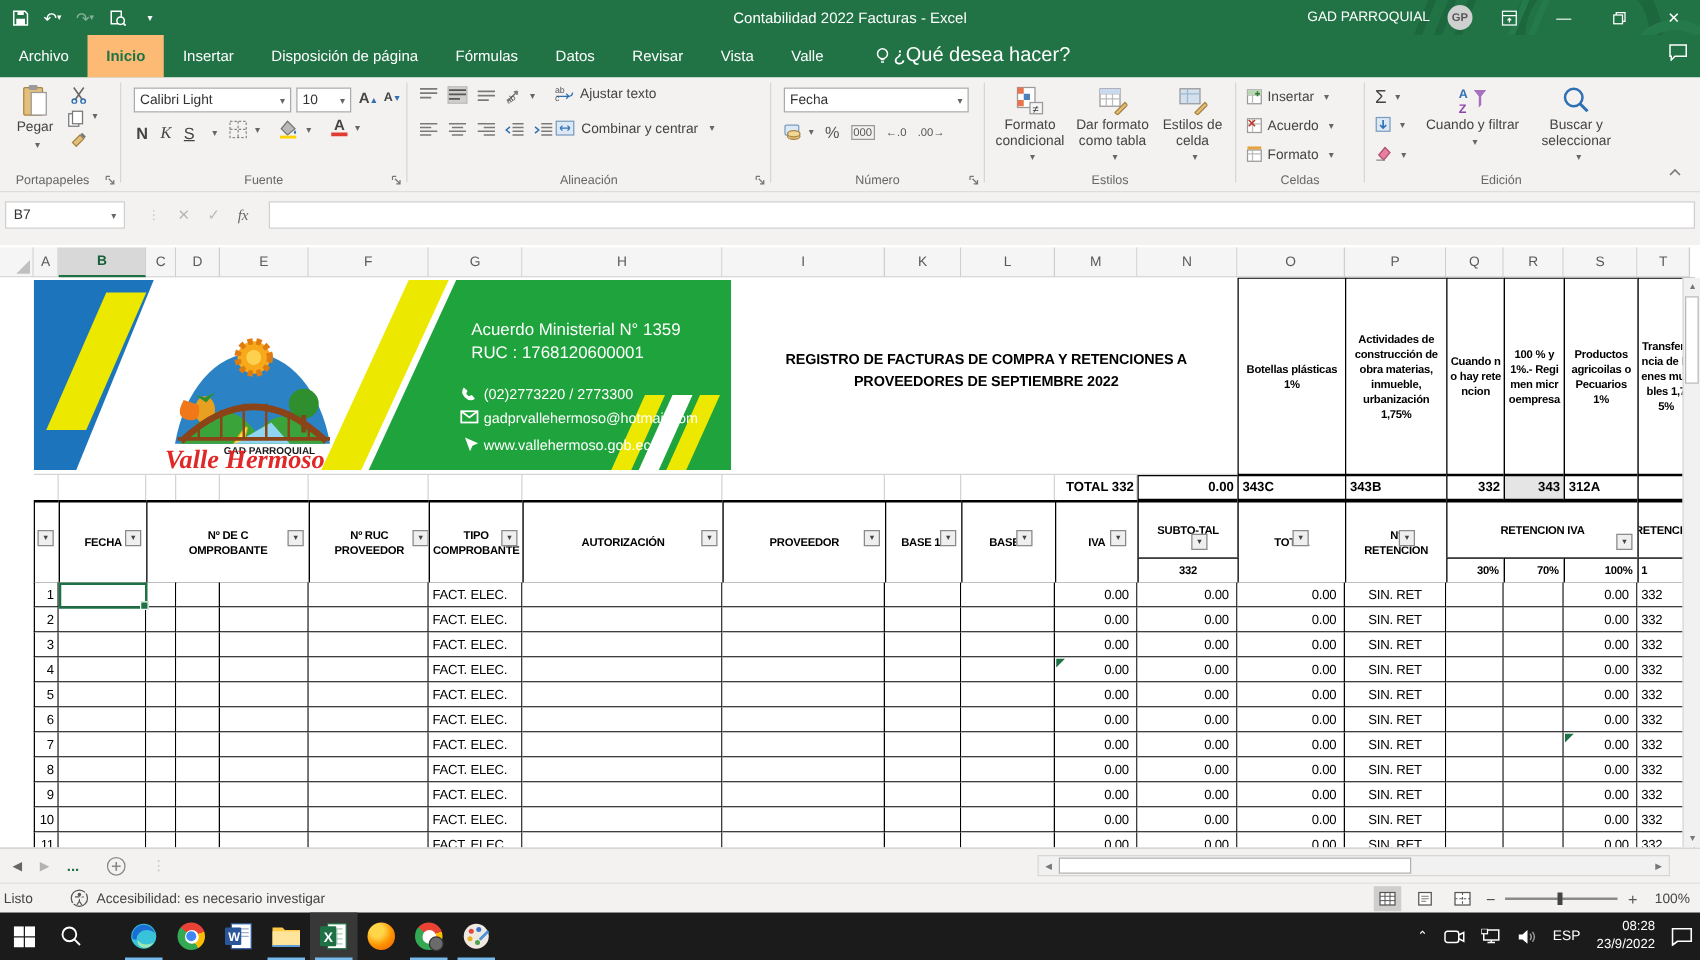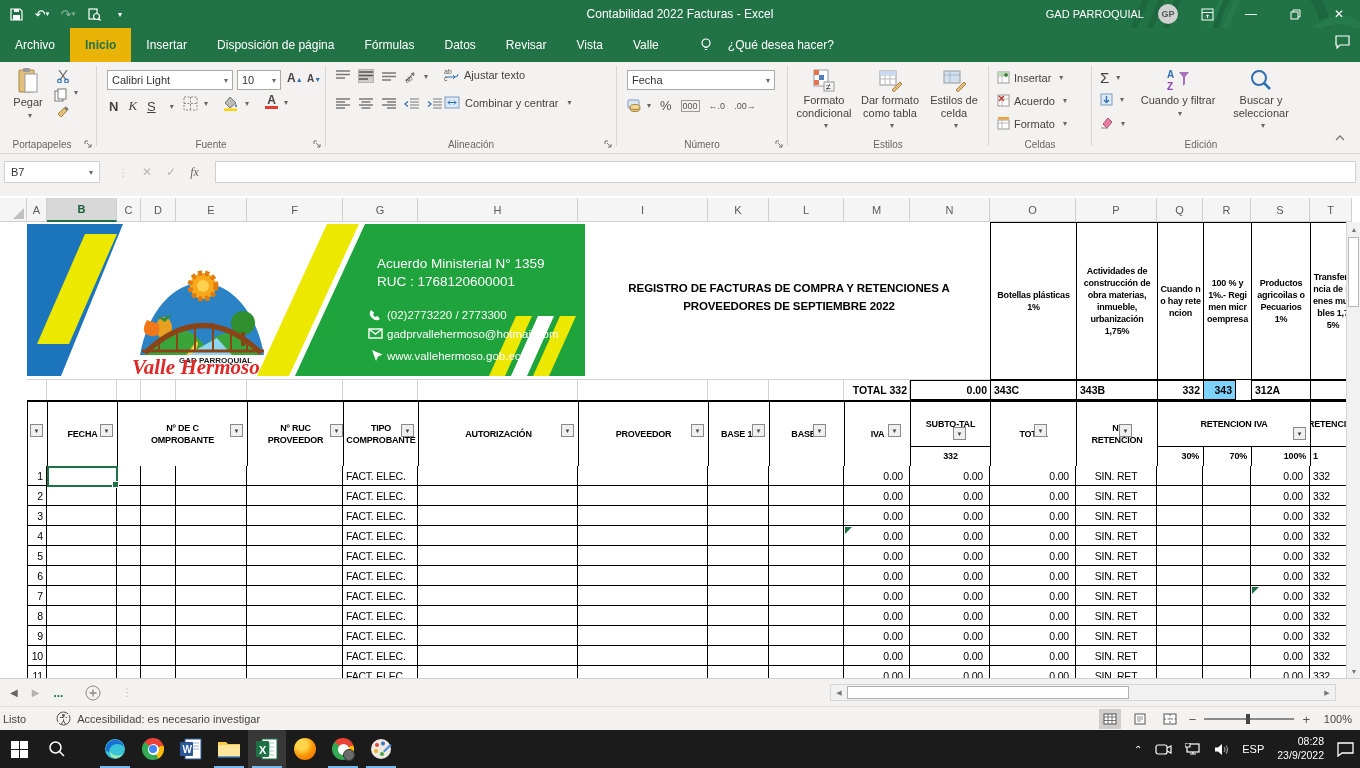--- a/index.html
+++ b/index.html
@@ -16,22 +16,22 @@
   .dim{opacity:.45}
   .tb-title{position:absolute;left:0;top:0;width:100%;height:28px;display:flex;align-items:center;justify-content:center;font-size:12px;color:#fff;z-index:1}
   .tb-right{position:absolute;right:0;top:0;height:28px;display:flex;align-items:center;gap:14px;z-index:3;padding-right:6px}
   .tb-user{font-size:11px;color:#fff}
   .avatar{width:20px;height:20px;border-radius:50%;background:#cfd0d0;color:#555;font-size:9px;font-weight:bold;display:flex;align-items:center;justify-content:center}
   .winbtn{width:30px;height:28px;display:flex;align-items:center;justify-content:center;color:#fff;font-size:12px}
 
   
   .menubar{position:absolute;left:0;top:28px;width:1360px;height:34px;background:#217346;display:flex;align-items:stretch;color:#fff}
   .mtab{padding:0 15px;display:flex;align-items:center;font-size:12px;cursor:default;white-space:nowrap}
-  .mtab.active{background:#eab308;color:#217346;font-weight:bold}
-  .msearch{display:flex;align-items:center;gap:16px;margin-left:26px;font-size:12px}
+  .mtab.active{background:#fdba74;color:#217346;font-weight:bold}
+  .msearch{display:flex;align-items:center;gap:3px;margin-left:26px;font-size:16px}
   .mb-comment{position:absolute;right:10px;top:7px}
 
   
   .ribbon{position:absolute;left:0;top:62px;width:1360px;height:92px;background:#f3f2f1;border-bottom:1px solid #d8d6d4;font-size:11px;color:#444}
   .rgroup{position:absolute;top:0;height:91px}
   .rsep{position:absolute;top:4px;width:1px;height:80px;background:#d8d6d4}
   .glabel{position:absolute;bottom:3px;left:0;right:0;text-align:center;font-size:10px;color:#666}
   .launch{position:absolute;right:3px;bottom:4px;width:9px;height:9px}
   .bigbtn{display:flex;flex-direction:column;align-items:center;gap:2px;font-size:11px;color:#444;text-align:center;line-height:1.15}
   .combo{background:#fff;border:1px solid #aaa;height:20px;display:flex;align-items:center;font-size:11px;padding:0 4px;justify-content:space-between;color:#333}
@@ -529,21 +529,21 @@
         <div class="hcell" style="left: 1076px; top: 0px; width: 82px; height: 158px;">Actividades de construcción de obra materias, inmueble, urbanización 1,75%</div>
         <div class="hcell" style="left: 1157px; top: 0px; width: 47px; height: 158px; word-break: break-all;">Cuando no hay retencion</div>
         <div class="hcell" style="left: 1203px; top: 0px; width: 49px; height: 158px; word-break: break-all;">100 % y 1%.- Regimen microempresa</div>
         <div class="hcell" style="left: 1251px; top: 0px; width: 60px; height: 158px;">Productos agricoilas o Pecuarios 1%</div>
         <div class="hcell" style="left: 1310px; top: 0px; width: 46px; height: 158px; word-break: break-all;">Transferencia de bienes muebles 1,75%</div>
         <div class="abs" style="left: 708px; top: 158px; width: 202px; height: 20px; display: flex; align-items: center; justify-content: flex-end; font-weight: bold; font-size: 10.5px; padding-right: 3px;">TOTAL 332</div>
         <div class="abs" style="left: 910px; top: 158px; width: 81px; height: 20px; border: 1px solid rgb(0, 0, 0); display: flex; align-items: center; justify-content: flex-end; font-weight: bold; font-size: 10.5px; padding: 0px 3px; background: rgb(255, 255, 255); overflow: hidden;">0.00</div>
         <div class="abs" style="left: 990px; top: 158px; width: 87px; height: 20px; border: 1px solid rgb(0, 0, 0); display: flex; align-items: center; justify-content: flex-start; font-weight: bold; font-size: 10.5px; padding: 0px 3px; background: rgb(255, 255, 255); overflow: hidden;">343C</div>
         <div class="abs" style="left: 1076px; top: 158px; width: 82px; height: 20px; border: 1px solid rgb(0, 0, 0); display: flex; align-items: center; justify-content: flex-start; font-weight: bold; font-size: 10.5px; padding: 0px 3px; background: rgb(255, 255, 255); overflow: hidden;">343B</div>
         <div class="abs" style="left: 1157px; top: 158px; width: 47px; height: 20px; border: 1px solid rgb(0, 0, 0); display: flex; align-items: center; justify-content: flex-end; font-weight: bold; font-size: 10.5px; padding: 0px 3px; background: rgb(255, 255, 255); overflow: hidden;">332</div>
-        <div class="abs" style="left: 1203px; top: 158px; width: 33px; height: 20px; border: 1px solid rgb(0, 0, 0); display: flex; align-items: center; justify-content: flex-end; font-weight: bold; font-size: 10.5px; padding: 0px 3px; background: #7dd3fc; overflow: hidden;">343</div>
+        <div class="abs" style="left: 1203px; top: 158px; width: 49px; height: 20px; border: 1px solid rgb(0, 0, 0); display: flex; align-items: center; justify-content: flex-end; font-weight: bold; font-size: 10.5px; padding: 0px 3px; background: #e5e5e5; overflow: hidden;">343</div>
         <div class="abs" style="left: 1251px; top: 158px; width: 60px; height: 20px; border: 1px solid rgb(0, 0, 0); display: flex; align-items: center; justify-content: flex-start; font-weight: bold; font-size: 10.5px; padding: 0px 3px; background: rgb(255, 255, 255); overflow: hidden;">312A</div>
         <div class="abs" style="left: 1310px; top: 158px; width: 43px; height: 20px; border: 1px solid rgb(0, 0, 0); display: flex; align-items: center; justify-content: flex-start; font-weight: bold; font-size: 10.5px; padding: 0px 3px; background: rgb(255, 255, 255); overflow: hidden;"></div>
         <div class="hcell" style="left: 27px; top: 178px; width: 21px; height: 67px; border-top: 2px solid rgb(0, 0, 0);"></div>
         <div class="fdrop" style="left: 30px; top: 202px;">▼</div>
         <div class="hcell" style="left: 47px; top: 178px; width: 71px; height: 67px; border-top: 2px solid rgb(0, 0, 0);">FECHA</div>
         <div class="fdrop" style="left: 100px; top: 202px;">▼</div>
         <div class="hcell" style="left: 117px; top: 178px; width: 131px; height: 67px; border-top: 2px solid rgb(0, 0, 0);">Nº DE C
 OMPROBANTE</div>
         <div class="fdrop" style="left: 230px; top: 202px;">▼</div>
         <div class="hcell" style="left: 247px; top: 178px; width: 97px; height: 67px; border-top: 2px solid rgb(0, 0, 0);">Nº RUC

